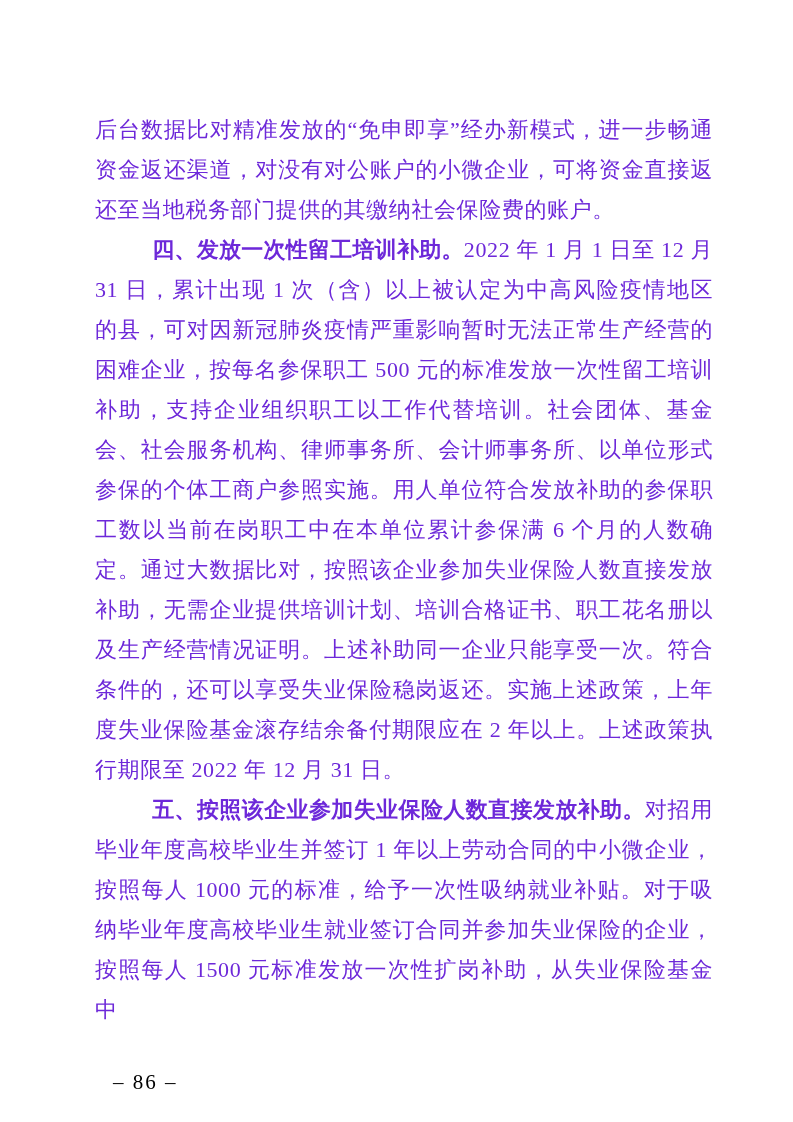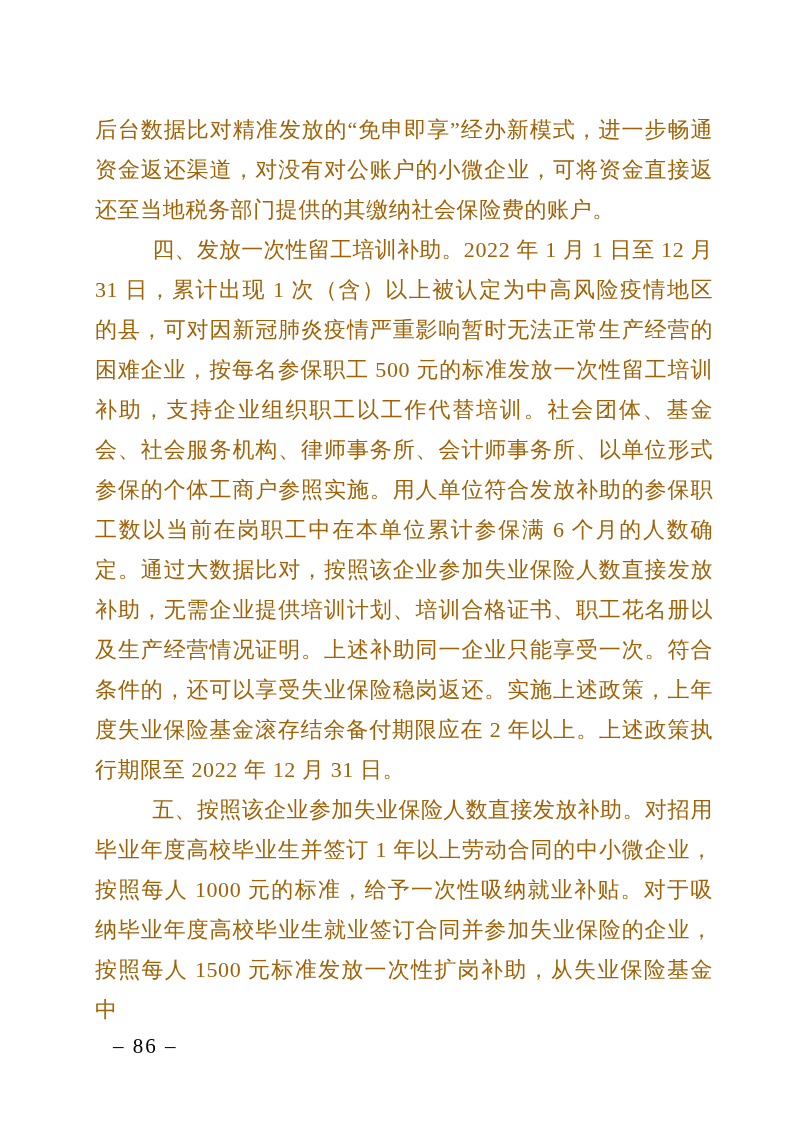--- a/index.html
+++ b/index.html
@@ -22,35 +22,35 @@
     left: 95px;
     top: 110px;
     width: 618px;
   }
   .para {
     margin: 0;
     font-size: 22px;
     line-height: 40px;
     letter-spacing: 0.6px;
     text-align: justify;
-    color: #a16207;
+    color: #6d28d9;
   }
   .para.indent {
     text-indent: 2.6em;
   }
   .para .heading {
     font-family: "Liberation Sans", "DejaVu Sans", sans-serif;
-    font-weight: normal;
+    font-weight: bold;
     letter-spacing: 0.2px;
     margin-top: 42px;
   }
   .footer {
     position: absolute;
     left: 113px;
-    top: 1032px;
+    top: 1068px;
     font-size: 21px;
     line-height: 28px;
     letter-spacing: 2px;
     color: #000000;
   }
 </style>
 </head>
 <body>
 
 <div class="page">

